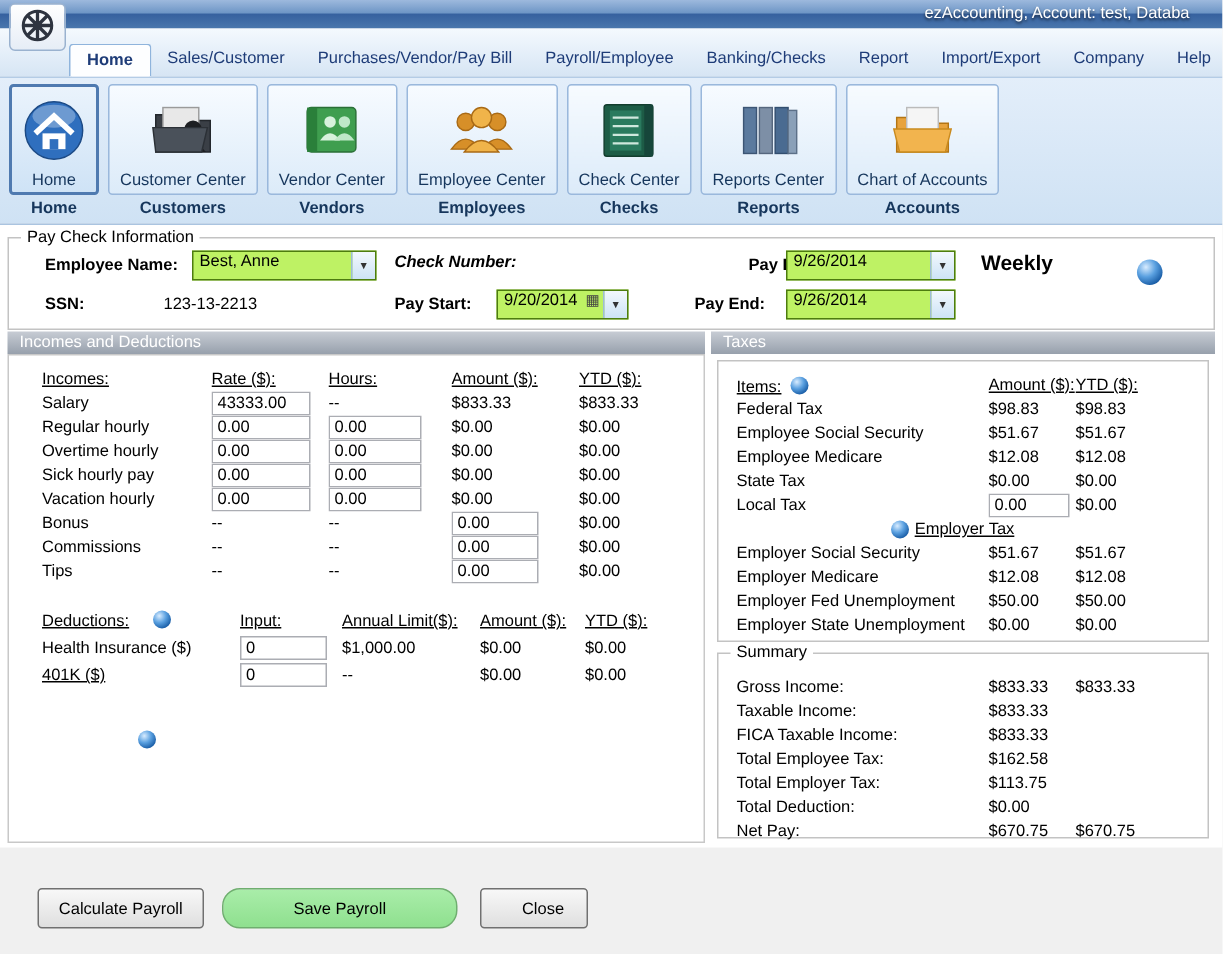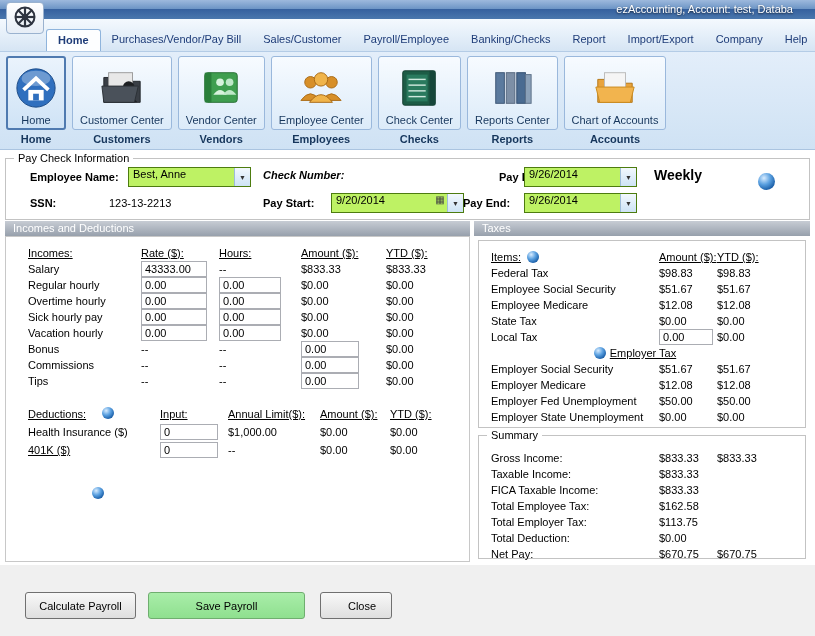--- a/index.html
+++ b/index.html
@@ -98,21 +98,21 @@
     height:16px; border:1px solid #abadb3; background:#fff; font-family:inherit;
     font-size:11px; padding:0 3px;
   }
   .w66 { width:66px; } .w62 { width:62px; } .w58 { width:58px; } .w54 { width:54px; }
   .span-center { grid-column:1 / -1; display:flex; align-items:center; justify-content:center; gap:4px; }
   
   .btn {
     position:absolute; top:592px; height:27px; border:1px solid #707070; border-radius:3px;
     background:linear-gradient(#f8f8f8,#dfdfdf); font-family:inherit; font-size:11px; cursor:pointer;
   }
-  .btn.save { background:linear-gradient(#a9eda9,#8fe08f); border-color:#6fae6f; }
+  .btn.save { background:linear-gradient(#a9eda9,#8fe08f); border-color:#6fae6f;border-radius:12px; }
   .weekly { font-size:14px; font-weight:bold; }
 </style>
 </head>
 <body>
 
 <div class="titlebar">
   <span>ezAccounting, Account: test, Databa</span>
 </div>
 
 <div class="appicon">
@@ -126,22 +126,22 @@
           <line x1="19" y1="5" x2="5" y2="19"></line>
       </g>
       <circle cx="12" cy="12" r="3.2" fill="#2e3440"></circle>
     </svg>
   </span>
 </div>
 
 <div class="menustrip">
   <div class="tabs">
     <div class="tab selected">Home</div>
+    <div class="tab">Sales/Customer</div>
     <div class="tab">Purchases/Vendor/Pay Bill</div>
-    <div class="tab">Sales/Customer</div>
     <div class="tab">Payroll/Employee</div>
     <div class="tab">Banking/Checks</div>
     <div class="tab">Report</div>
     <div class="tab">Import/Export</div>
     <div class="tab">Company</div>
     <div class="tab">Help</div>
   </div>
 </div>
 
 <div class="toolbar">
@@ -281,21 +281,21 @@
     <span class="combo-btn">▼</span>
   </div>
 
   <span class="abs weekly" style="left:648px;top:8px;">Weekly</span>
   <span class="globe big abs" style="left:752px;top:14px;"></span>
 
   <span class="abs fieldlabel" style="left:24px;top:38px;">SSN:</span>
   <span class="abs" style="left:103px;top:38px;">123-13-2213</span>
 
   <span class="abs fieldlabel" style="left:257px;top:38px;">Pay Start:</span>
-  <div class="combo" style="left:325px;top:34px;width:133px;">
+  <div class="combo" style="left:325px;top:34px;width:88px;">
     <span class="combo-val">9/20/2014</span>
     <span class="combo-cal">▦</span>
     <span class="combo-btn">▼</span>
   </div>
 
   <span class="abs fieldlabel" style="left:457px;top:38px;">Pay End:</span>
   <div class="combo" style="left:518px;top:34px;width:113px;">
     <span class="combo-val">9/26/2014</span>
     <span class="combo-btn">▼</span>
   </div>

